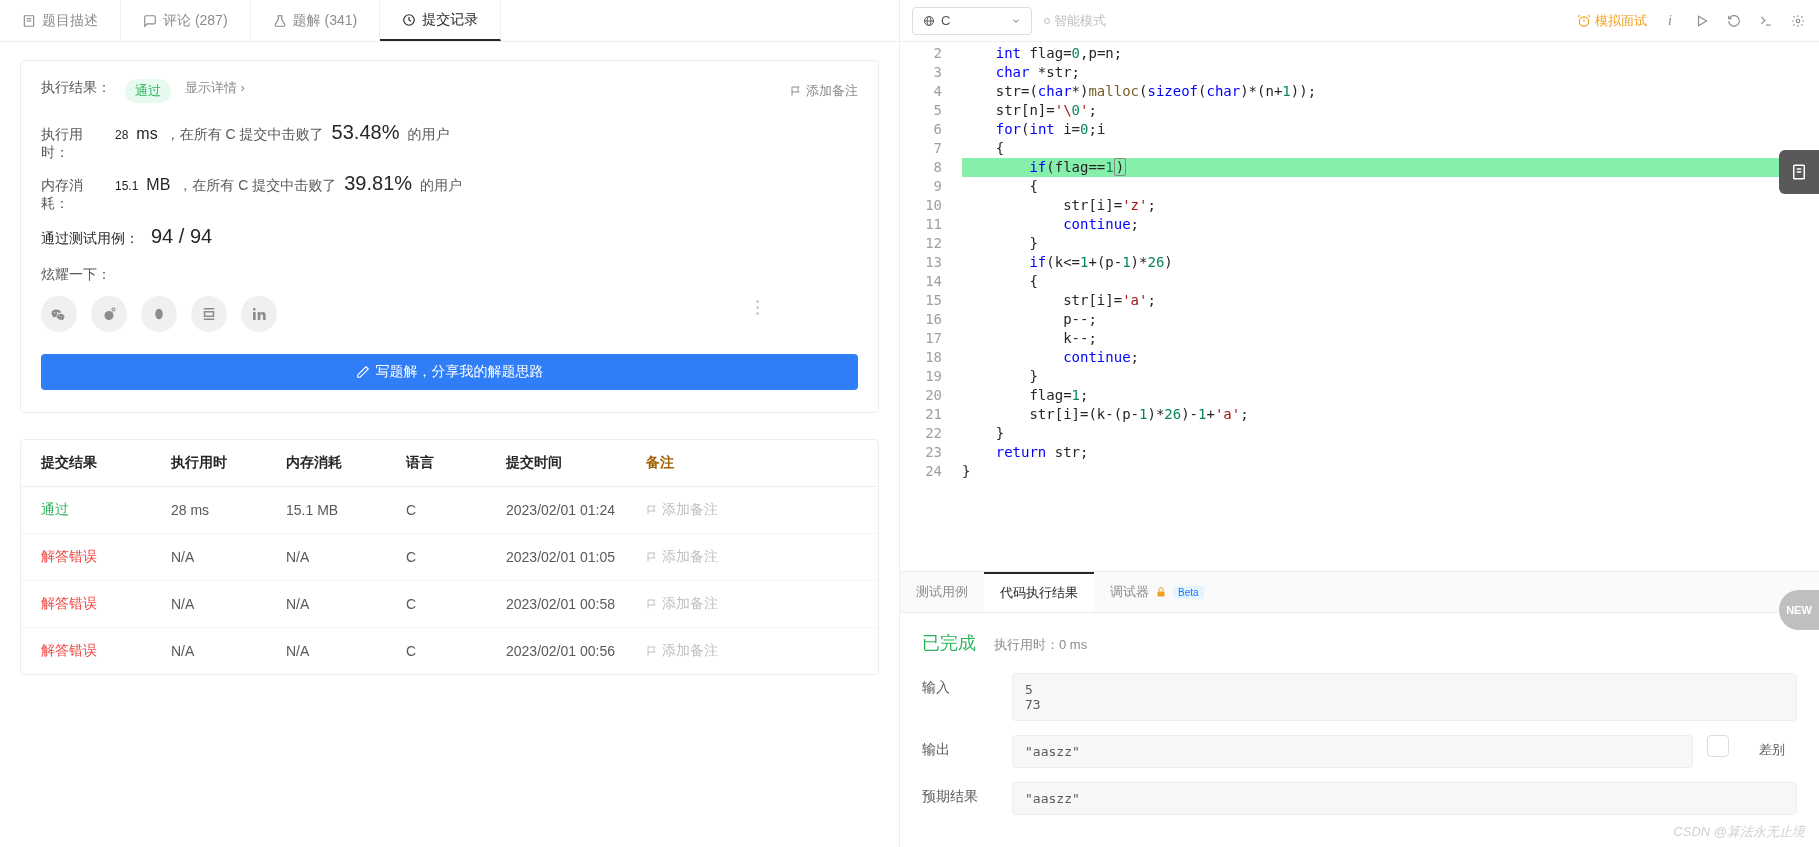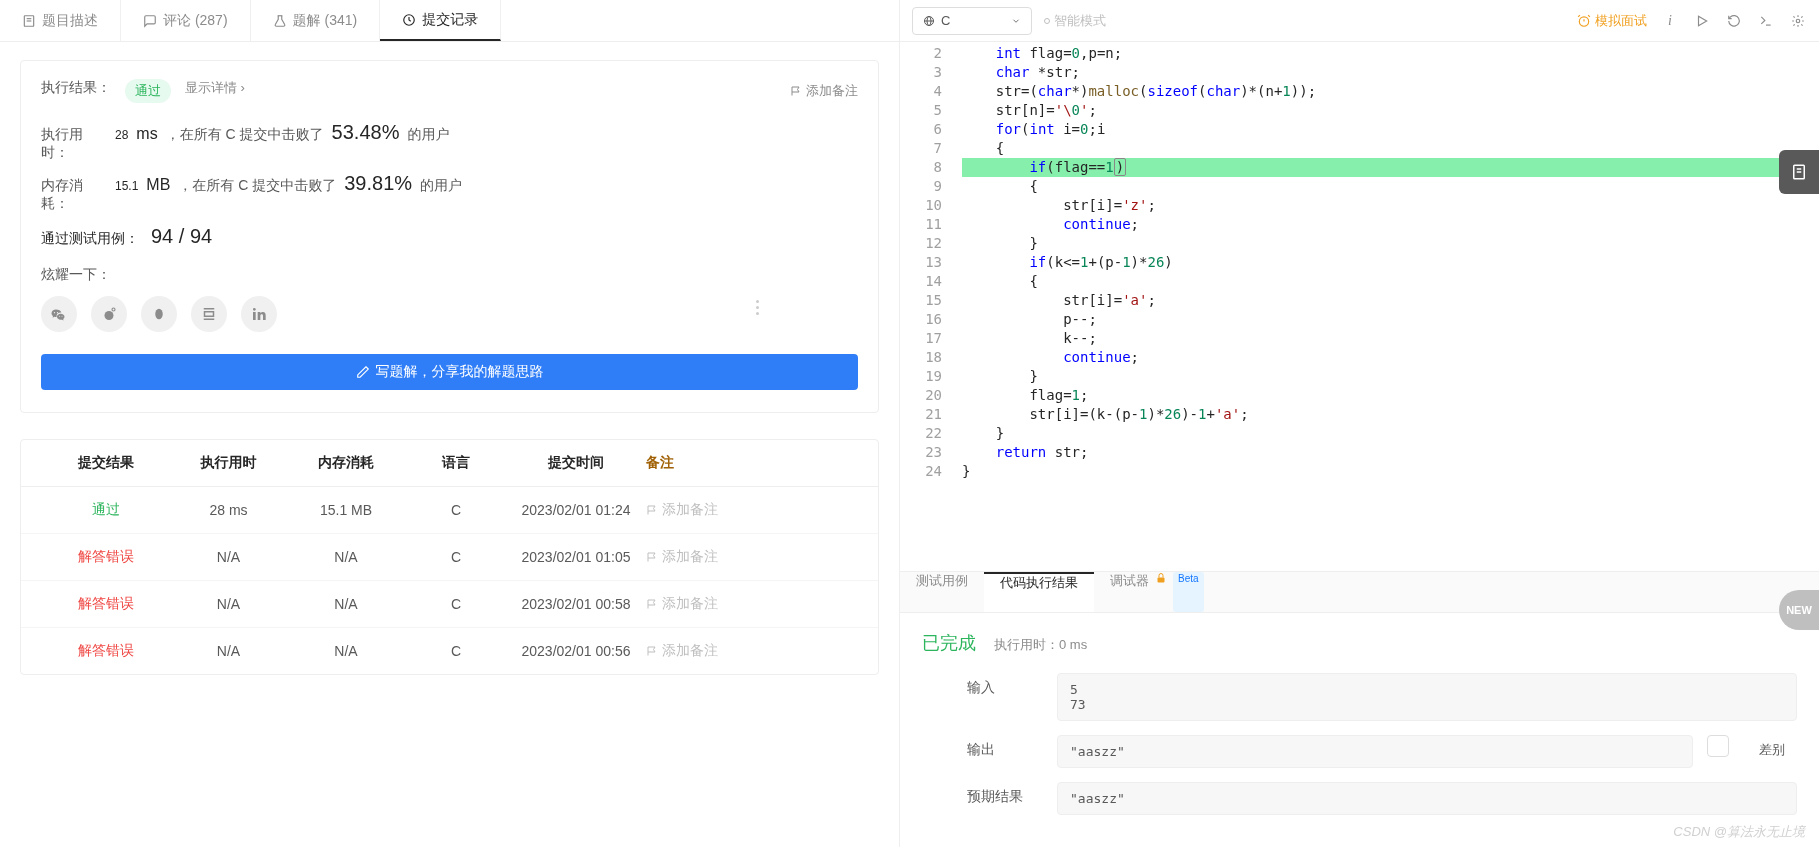--- a/index.html
+++ b/index.html
@@ -30,21 +30,21 @@
 .metric-row .pct { font-size: 20px; color: #262626; font-weight: 500; }
 .metric-row .tail { color: #595959; }
 .testcase-row { display: flex; align-items: baseline; gap: 12px; margin: 12px 0 18px; }
 .testcase-row .val2 { font-size: 20px; color: #262626; }
 .share-label { color: #595959; margin-bottom: 12px; }
 .share-icons { display: flex; gap: 14px; margin-bottom: 22px; }
 .share-icon { width: 36px; height: 36px; border-radius: 50%; background: #f0f0f0; display: flex; align-items: center; justify-content: center; color: #8c8c8c; cursor: pointer; }
 .write-btn { width: 100%; background: #2f7ef7; color: #fff; border: none; height: 36px; border-radius: 4px; font-size: 14px; display: flex; align-items: center; justify-content: center; gap: 6px; cursor: pointer; }
 
 
-.sub-table { border: 1px solid #eee; border-radius: 4px; text-align: center; }
+.sub-table { border: 1px solid #eee; border-radius: 4px; }
 .sub-head, .sub-row { display: flex; align-items: center; padding: 14px 20px; }
 .sub-head { font-weight: 600; color: #262626; border-bottom: 1px solid #eee; }
 .sub-row { border-bottom: 1px solid #f5f5f5; color: #595959; }
 .sub-row:last-child { border-bottom: none; }
 .col-result { width: 130px; }
 .col-time { width: 115px; }
 .col-mem { width: 120px; }
 .col-lang { width: 100px; }
 .col-when { width: 140px; }
 .col-note { flex: 1; color: #bfbfbf; display: flex; align-items: center; gap: 4px; cursor: pointer; }
@@ -68,32 +68,32 @@
 .code .kw { color: #0000ff; }
 .code .fn { color: #795e26; }
 .code .num { color: #098658; }
 .code .str { color: #a31515; }
 .line { position: relative; }
 .highlight-line { background: #86efac; display: block; }
 .cursor-hl { border: 1px solid #888; border-radius: 2px; padding: 0 1px; }
 
 
 .result-tabs { display: flex; border-top: 1px solid #eee; border-bottom: 1px solid #eee; height: 42px; align-items: stretch; background: #fafafa; }
-.rtab { padding: 0 16px; display: flex; color: #8c8c8c; font-size: 13px; cursor: pointer; gap: 6px; }
+.rtab { padding: 0 16px; display: flex; align-items: center; color: #8c8c8c; font-size: 13px; cursor: pointer; gap: 6px; }
 .rtab.active { background: #fff; color: #262626; border-top: 2px solid #262626; }
 .beta-badge { background: #e6f4ff; color: #1677ff; font-size: 10px; padding: 1px 5px; border-radius: 3px; }
 .lock-icon { color: #f0a020; }
 
 
 .exec-panel { padding: 18px 22px; overflow-y: auto; }
 .exec-head { display: flex; align-items: baseline; gap: 18px; margin-bottom: 18px; }
 .exec-status { color: #2db55d; font-size: 18px; }
 .exec-rt { color: #8c8c8c; font-size: 13px; }
 .io-row { display: flex; align-items: flex-start; margin-bottom: 14px; }
-.io-label { width: 90px; color: #595959; font-size: 14px; padding-top: 6px; margin-left: 45px; }
+.io-label { width: 90px; color: #595959; font-size: 14px; padding-top: 6px; }
 .io-box { flex: 1; background: #f7f7f7; border: 1px solid #eee; border-radius: 4px; padding: 8px 12px; font-family: Consolas, monospace; font-size: 13px; color: #595959; white-space: pre-line; }
 .diff-btn { margin-left: 10px; width: 50px; text-align: center; color: #595959; font-size: 13px; padding-top: 6px; }
 .diff-check { width: 22px; height: 22px; border: 1px solid #ddd; border-radius: 4px; margin: 0 8px 0 14px; }
 
 
 .float-right { position: absolute; right: 0; top: 150px; width: 40px; height: 44px; background: #595959; color: #fff; border-radius: 6px 0 0 6px; display: flex; align-items: center; justify-content: center; cursor: pointer; }
 .float-new { position: absolute; right: 0; top: 590px; width: 40px; height: 40px; background: #bfbfbf; color: #fff; border-radius: 20px 0 0 20px; display: flex; align-items: center; justify-content: center; font-size: 11px; font-weight: bold; }
 
 
 .splitter-dots { position: absolute; left: 756px; top: 300px; display: flex; flex-direction: column; gap: 3px; }

